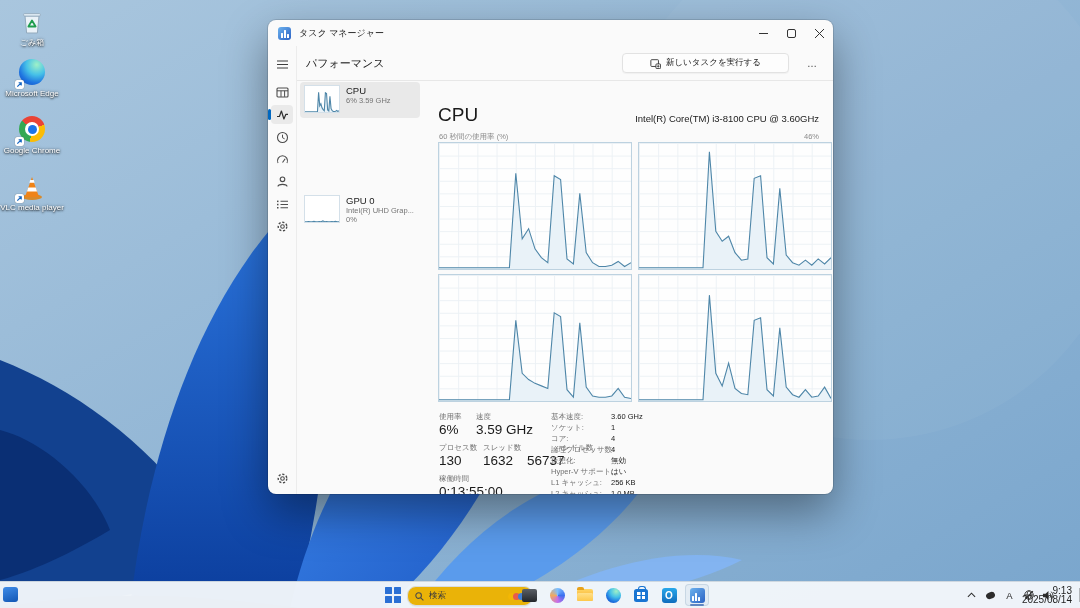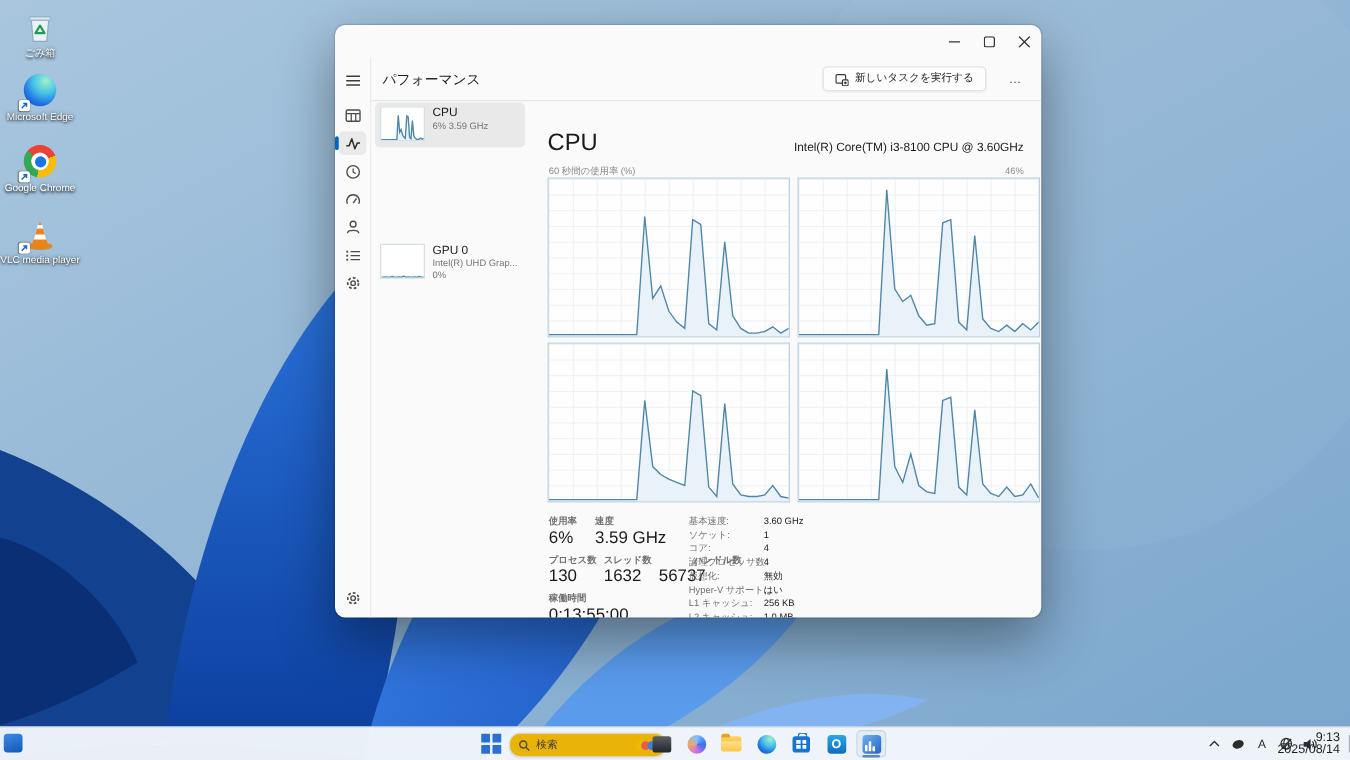--- a/index.html
+++ b/index.html
@@ -36,21 +36,21 @@
   .tm-logo i:nth-child(2){left:5.5px;height:8px;}
   .tm-logo i:nth-child(3){left:8.5px;height:4px;}
   .winctl{position:absolute;top:0;right:0;height:26px;display:flex;}
   .winctl div{width:28px;height:26px;display:flex;align-items:center;justify-content:center;color:#333;}
 
   #header-row{left:28px;top:26px;right:0;height:34px;display:flex;align-items:center;
       border-bottom:1px solid #e7e7e7;padding:0 10px;}
   #page-title{font-size:11px;color:#1a1a1a;}
   #header-spacer{flex:1;}
   #run-task-btn{display:flex;align-items:center;gap:5px;background:#fdfdfd;border:1px solid #e2e2e2;
-      border-radius:4px;padding:3px 9px;font-size:8.5px;color:#1a1a1a;box-shadow:0 1px 1px rgba(0,0,0,.04);justify-content:center;}
+      border-radius:4px;padding:3px 27px;font-size:8.5px;color:#1a1a1a;box-shadow:0 1px 1px rgba(0,0,0,.04);justify-content:center;}
   #more-btn{margin-left:12px;font-size:10px;color:#444;padding:2px 6px;border-radius:4px;}
 
   
   #nav-rail{left:0;top:26px;bottom:0;width:28px;border-right:1px solid #ececec;}
   .rail-btn{position:absolute;left:3px;width:22px;height:19px;border-radius:4px;
       display:flex;align-items:center;justify-content:center;}
   .rail-btn.sel{background:#eaeaea;}
   .rail-btn.sel:before{content:"";position:absolute;left:-3px;top:4px;width:3px;height:11px;border-radius:2px;background:#0067c0;}
 
   
@@ -71,21 +71,21 @@
   #core-grid{left:13px;top:62px;width:394px;height:260px;display:grid;
       grid-template-columns:1fr 1fr;grid-template-rows:1fr 1fr;gap:4px 6px;}
   .pane{border:1px solid #bdd2e0;background:#fefefe;position:relative;
       background-image:linear-gradient(to right,#ecf1f5 1px,transparent 1px),
                        linear-gradient(to bottom,#ecf1f5 1px,transparent 1px);
       background-size:10% 10%;}
   .pane svg{position:absolute;inset:0;width:100%;height:100%;}
 
   
   #stats{left:14px;top:330px;right:6px;height:100px;font-size:8px;}
-  .slabel{position:absolute;font-size:7.5px;color:#707070;white-space:nowrap;font-weight:bold;}
+  .slabel{position:absolute;font-size:7.5px;color:#707070;white-space:nowrap;}
   .sval-big{position:absolute;font-size:13.5px;font-weight:300;color:#1a1a1a;white-space:nowrap;}
   .rrow-l{position:absolute;left:112px;font-size:7.5px;color:#707070;white-space:nowrap;}
   .rrow-v{position:absolute;left:172px;font-size:7.5px;color:#1a1a1a;white-space:nowrap;}
 
   
   #taskbar{left:0;right:0;bottom:0;height:26px;background:rgba(242,246,250,.97);
       border-top:1px solid rgba(110,130,150,.25);z-index:10;}
   #widgets-btn{left:3px;top:5px;width:15px;height:15px;border-radius:3px;
       background:linear-gradient(160deg,#3f8ce8,#1256b4);}
   #start-btn{left:385px;top:5px;width:16px;height:16px;display:grid;grid-template-columns:7px 7px;
@@ -198,20 +198,28 @@
       <svg width="7" height="7" viewBox="0 0 8 8">
           <path d="M1.5,6.5 L6,2 M3,2 h3 v3" fill="none" stroke="#1565c0" stroke-width="1.3"></path>
         </svg>
     </span>
   </div>
   <div class="lbl">VLC media player</div>
 </div>
 
 <div id="tm-window" class="abs">
 
+  <div id="titlebar" class="abs">
+    <div class="tm-logo">
+        <i></i>
+        <i></i>
+        <i></i>
+      </div>
+    <span class="t">タスク マネージャー</span>
+  </div>
   <div class="winctl">
     <div>
       <svg width="9" height="9" viewBox="0 0 9 9">
           <line x1="0" y1="4.5" x2="9" y2="4.5" stroke="#333" stroke-width="1"></line>
         </svg>
     </div>
     <div>
       <svg width="9" height="9" viewBox="0 0 9 9">
           <rect x="0.5" y="0.5" width="8" height="8" rx="1.5" fill="none" stroke="#333" stroke-width="1"></rect>
         </svg>

